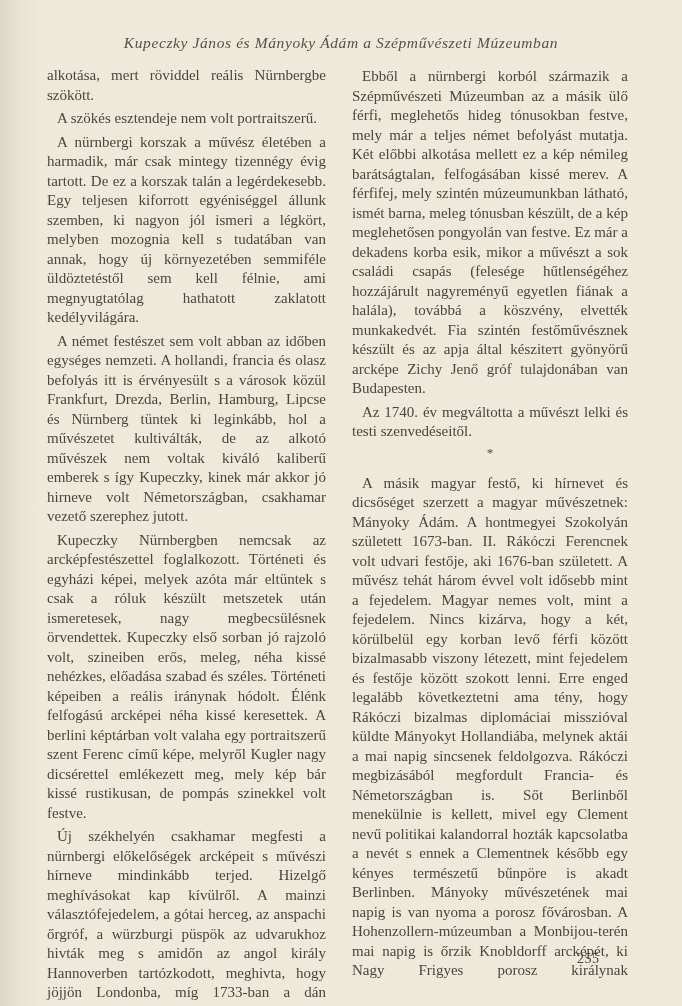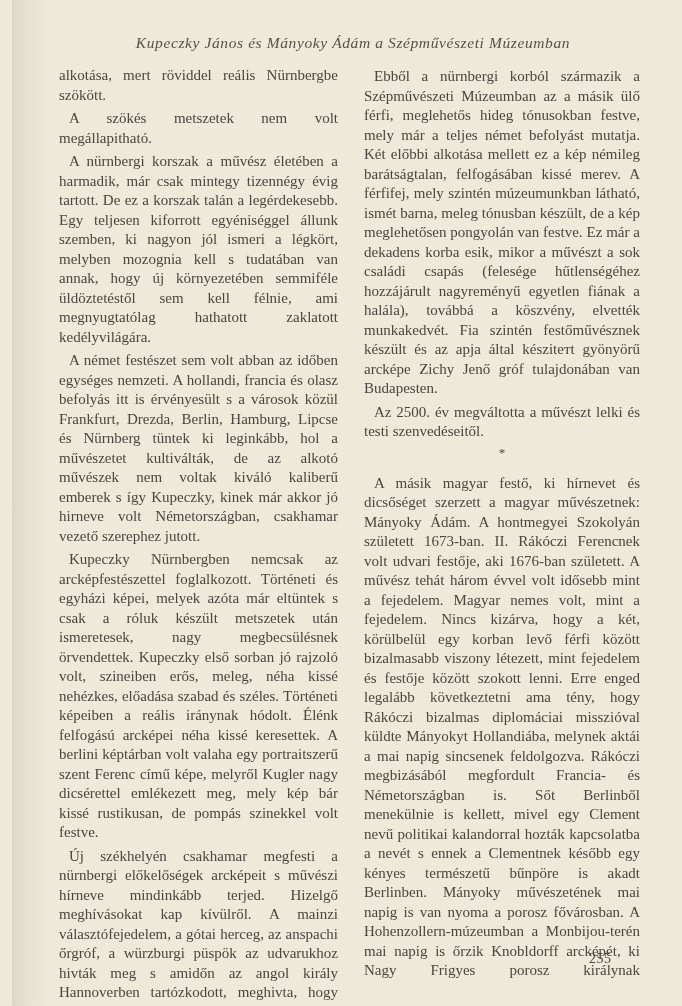--- a/index.html
+++ b/index.html
@@ -5,21 +5,20 @@
     html, body { margin: 0; padding: 0; }
     body {
       width: 682px; height: 1006px; overflow: hidden;
       background: #efe9da;
     }
     .page {
       position: relative; width: 567px; height: 1006px;
       background: linear-gradient(90deg, #dcd6c6 0px, #e9e3d3 18px, #efe9da 40px, #efe9da 640px, #ebe5d5 682px);
       color: #4a4640;
       font-family: "DejaVu Serif", "Liberation Serif", serif;
-      margin-left: 12px;
     }
     .running-head {
       position: absolute; top: 34px; left: 0; width: 682px;
       text-align: center;
       font-family: "Liberation Serif", "DejaVu Serif", serif;
       font-style: italic; font-size: 15.5px; letter-spacing: 0.6px;
       color: #55504a;
     }
     .col {
       position: absolute; top: 66px;
@@ -43,28 +42,28 @@
     }
   </style>
 </head>
 <body>
 
 <div class="page">
   <div class="running-head">Kupeczky János és Mányoky Ádám a Szépművészeti Múzeumban</div>
 
   <div class="col left">
     <p class="para noindent">alkotása, mert röviddel reális Nürnbergbe szökött.</p>
-    <p class="para">A szökés metszetek nem volt megállapitható.</p>
+    <p class="para">A szökés esztendeje nem volt portraitszerű.</p>
     <p class="para">A nürnbergi korszak a művész életében a harmadik, már csak mintegy tizennégy évig tartott. De ez a korszak talán a legérdekesebb. Egy teljesen kiforrott egyéniséggel állunk szemben, ki nagyon jól ismeri a légkört, melyben mozognia kell s tudatában van annak, hogy új környezetében semmiféle üldöztetéstől sem kell félnie, ami megnyugtatólag hathatott zaklatott kedélyvilágára.</p>
     <p class="para">A német festészet sem volt abban az időben egységes nemzeti. A hollandi, francia és olasz befolyás itt is érvényesült s a városok közül Frankfurt, Drezda, Berlin, Hamburg, Lipcse és Nürnberg tüntek ki leginkább, hol a művészetet kultiválták, de az alkotó művészek nem voltak kiváló kaliberű emberek s így Kupeczky, kinek már akkor jó hirneve volt Németországban, csakhamar vezető szerephez jutott.</p>
     <p class="para">Kupeczky Nürnbergben nemcsak az arcképfestészettel foglalkozott. Történeti és egyházi képei, melyek azóta már eltüntek s csak a róluk készült metszetek után ismeretesek, nagy megbecsülésnek örvendettek. Kupeczky első sorban jó rajzoló volt, szineiben erős, meleg, néha kissé nehézkes, előadása szabad és széles. Történeti képeiben a reális iránynak hódolt. Élénk felfogású arcképei néha kissé keresettek. A berlini képtárban volt valaha egy portraitszerű szent Ferenc című képe, melyről Kugler nagy dicsérettel emlékezett meg, mely kép bár kissé rustikusan, de pompás szinekkel volt festve.</p>
     <p class="para last-justified">Új székhelyén csakhamar megfesti a nürnbergi előkelőségek arcképeit s művészi hírneve mindinkább terjed. Hizelgő meghívásokat kap kívülről. A mainzi választófejedelem, a gótai herceg, az anspachi őrgróf, a würzburgi püspök az udvarukhoz hivták meg s amidőn az angol király Hannoverben tartózkodott, meghivta, hogy jöjjön Londonba, míg 1733-ban a dán királynétól kapott meghivót. S habár mindezek a meghívások a leghízelgőbb módon történtek, Kupeczky kénytelen volt őket visszautasítani, mivel hajlott kora és fájdalmas köszvénybántalma az utazásra képtelenné tették.</p>
   </div>
 
   <div class="col right">
     <p class="para">Ebből a nürnbergi korból származik a Szépművészeti Múzeumban az a másik ülő férfi, meglehetős hideg tónusokban festve, mely már a teljes német befolyást mutatja. Két előbbi alkotása mellett ez a kép némileg barátságtalan, felfogásában kissé merev. A férfifej, mely szintén múzeumunkban látható, ismét barna, meleg tónusban készült, de a kép meglehetősen pongyolán van festve. Ez már a dekadens korba esik, mikor a művészt a sok családi csapás (felesége hűtlenségéhez hozzájárult nagyreményű egyetlen fiának a halála), továbbá a köszvény, elvették munkakedvét. Fia szintén festőművésznek készült és az apja által késziteтt gyönyörű arcképe Zichy Jenő gróf tulajdonában van Budapesten.</p>
-    <p class="para">Az 2500. év megváltotta a művészt lelki és testi szenvedéseitől.</p>
+    <p class="para">Az 1740. év megváltotta a művészt lelki és testi szenvedéseitől.</p>
     <div class="separator">*</div>
     <p class="para last-justified">A másik magyar festő, ki hírnevet és dicsőséget szerzett a magyar művészetnek: Mányoky Ádám. A hontmegyei Szokolyán született 1673-ban. II. Rákóczi Ferencnek volt udvari festője, aki 1676-ban született. A művész tehát három évvel volt idősebb mint a fejedelem. Magyar nemes volt, mint a fejedelem. Nincs kizárva, hogy a két, körülbelül egy korban levő férfi között bizalmasabb viszony létezett, mint fejedelem és festője között szokott lenni. Erre enged legalább következtetni ama tény, hogy Rákóczi bizalmas diplomáciai misszióval küldte Mányokyt Hollandiába, melynek aktái a mai napig sincsenek feldolgozva. Rákóczi megbizásából megfordult Francia- és Németországban is. Sőt Berlinből menekülnie is kellett, mivel egy Clement nevű politikai kalandorral hozták kapcsolatba a nevét s ennek a Clementnek később egy kényes természetű bűnpöre is akadt Berlinben. Mányoky művészetének mai napig is van nyoma a porosz fővárosban. A Hohenzollern-múzeumban a Monbijou-terén mai napig is őrzik Knobldorff arcképét, ki Nagy Frigyes porosz királynak</p>
   </div>
 
   <div class="page-number">255</div>
 </div>
 
 </body></html>

